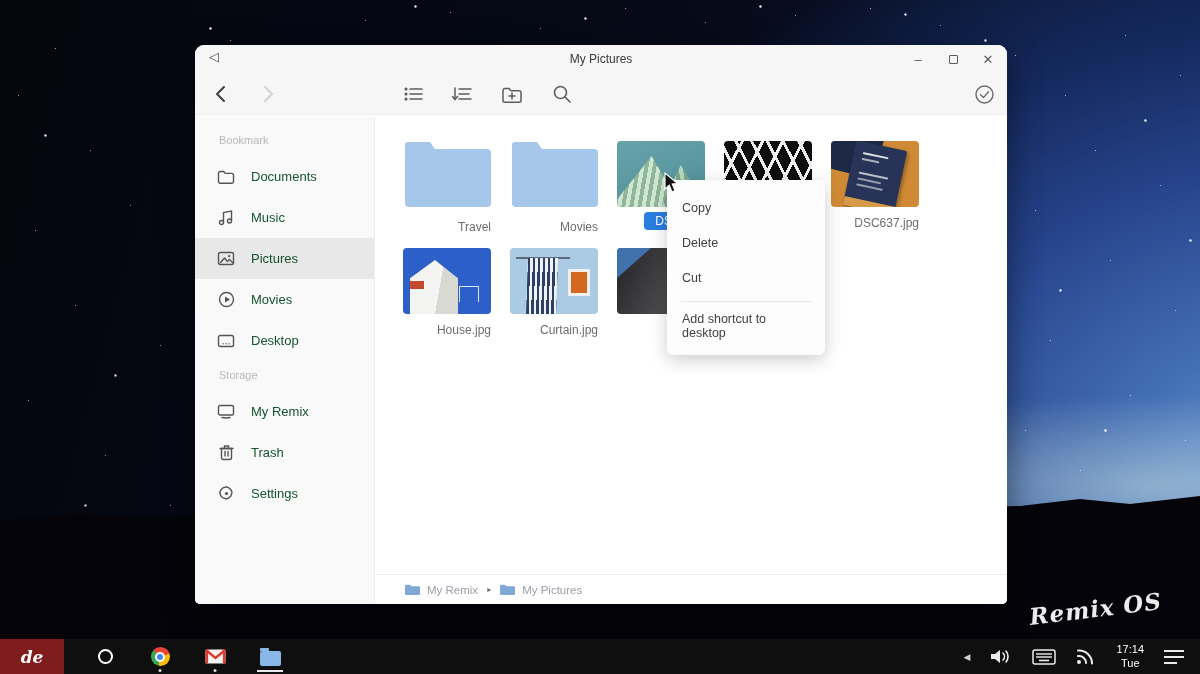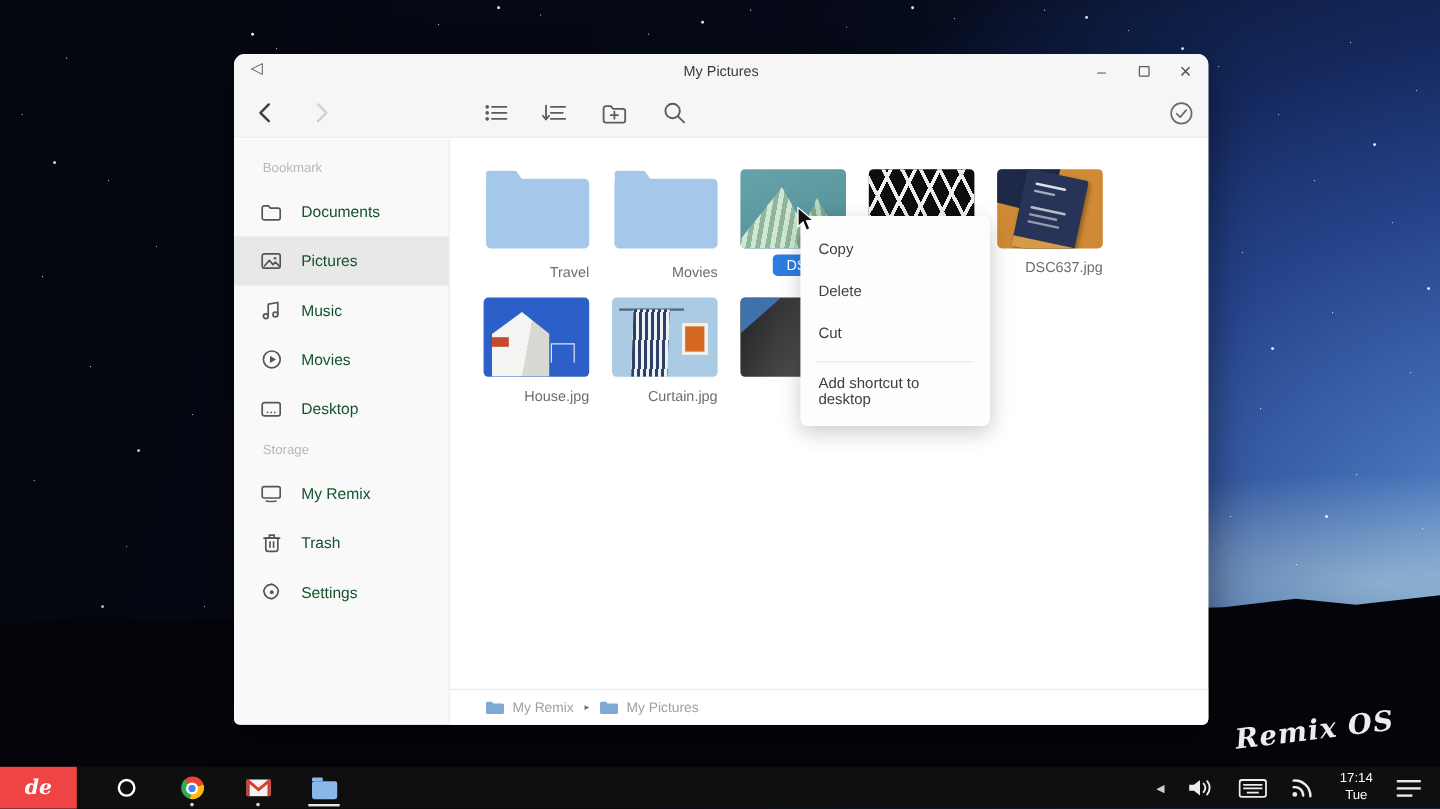--- a/index.html
+++ b/index.html
@@ -138,21 +138,21 @@
   .ctx-item { height:35px; display:flex; align-items:center; padding:0 15px; font-size:12.5px; color:#3f3f3f; justify-content:space-between; }
   .ctx-sep { height:1px; background:#e7e7e7; margin:6px 14px; }
   .ctx-arrow { font-size:8px; color:#333; }
 
   
   .cursor { position:absolute; left:664px; top:172px; z-index:40; }
 
   
   .taskbar { position:absolute; left:0; right:0; bottom:0; height:35px; background:#0f0f10;
     display:flex; align-items:center; z-index:50; }
-  .tb-logo { width:64px; height:35px; background:#ef4444; display:flex; align-items:center; justify-content:center;
+  .tb-logo { width:64px; height:35px; background:#7f1d1d; display:flex; align-items:center; justify-content:center;
     color:#fff; font-family:"DejaVu Serif", serif; font-style:italic; font-weight:bold; font-size:17px; flex:none; }
   .task-icons { display:flex; align-items:center; gap:33px; margin-left:30px; }
   .task-icon { position:relative; width:22px; height:30px; display:flex; align-items:center; justify-content:center; }
   .run-dot { position:absolute; bottom:0px; left:50%; transform:translateX(-50%); width:3px; height:3px; border-radius:50%; background:#d8d8d8; }
   .active-bar { position:absolute; bottom:0px; left:50%; transform:translateX(-50%); width:26px; height:2px; background:#e8e8e8; }
   .ring { width:15px; height:15px; border:2.5px solid #fff; border-radius:50%; }
   .chrome { width:19px; height:19px; border-radius:50%; position:relative;
     background:conic-gradient(from -45deg, #ea4335 0 33%, #fbbc05 33% 66%, #34a853 66% 100%); }
   .chrome::before { content:""; position:absolute; left:4.5px; top:4.5px; width:10px; height:10px; border-radius:50%; background:#fff; }
   .chrome::after { content:""; position:absolute; left:6.5px; top:6.5px; width:6px; height:6px; border-radius:50%; background:#4285f4; }
@@ -248,40 +248,40 @@
 
       <div class="sb-item">
         <span class="sb-ico">
           <svg width="18" height="16" viewBox="0 0 18 16" fill="none" stroke="#555" stroke-width="1.4" stroke-linejoin="round">
               <path d="M1.5 4.2 a1.7 1.7 0 0 1 1.7-1.7 h3.4 l1.8 1.9 h6.4 a1.7 1.7 0 0 1 1.7 1.7 v6.4 a1.7 1.7 0 0 1-1.7 1.7 H3.2 a1.7 1.7 0 0 1-1.7-1.7 z"></path>
             </svg>
         </span>
         <span>Documents</span>
       </div>
 
+      <div class="sb-item">
+        <span class="sb-ico">
+          <svg width="16" height="17" viewBox="0 0 16 17" fill="none" stroke="#555" stroke-width="1.4">
+              <path d="M5.5 13.5 V3.5 L13.5 2 v10"></path>
+              <circle cx="3.5" cy="13.5" r="2"></circle>
+              <circle cx="11.5" cy="12" r="2"></circle>
+            </svg>
+        </span>
+        <span>Music</span>
+      </div>
+
       <div class="sb-item selected">
         <span class="sb-ico">
           <svg width="18" height="15" viewBox="0 0 18 15" fill="none" stroke="#555" stroke-width="1.4" stroke-linejoin="round">
               <rect x="1.5" y="1.5" width="15" height="12" rx="1.8"></rect>
               <circle cx="12.2" cy="5.2" r="1.1" fill="#555" stroke="none"></circle>
               <path d="M3.5 11.5 l4-4.5 3 3.5 2-2 3 3" stroke-linecap="round"></path>
             </svg>
         </span>
         <span>Pictures</span>
-      </div>
-
-      <div class="sb-item">
-        <span class="sb-ico">
-          <svg width="16" height="17" viewBox="0 0 16 17" fill="none" stroke="#555" stroke-width="1.4">
-              <path d="M5.5 13.5 V3.5 L13.5 2 v10"></path>
-              <circle cx="3.5" cy="13.5" r="2"></circle>
-              <circle cx="11.5" cy="12" r="2"></circle>
-            </svg>
-        </span>
-        <span>Music</span>
       </div>
 
       <div class="sb-item">
         <span class="sb-ico">
           <svg width="17" height="17" viewBox="0 0 17 17" fill="none" stroke="#555" stroke-width="1.4">
               <circle cx="8.5" cy="8.5" r="7"></circle>
               <polygon points="7,5.5 12,8.5 7,11.5" fill="#555" stroke="none"></polygon>
             </svg>
         </span>
         <span>Movies</span>

